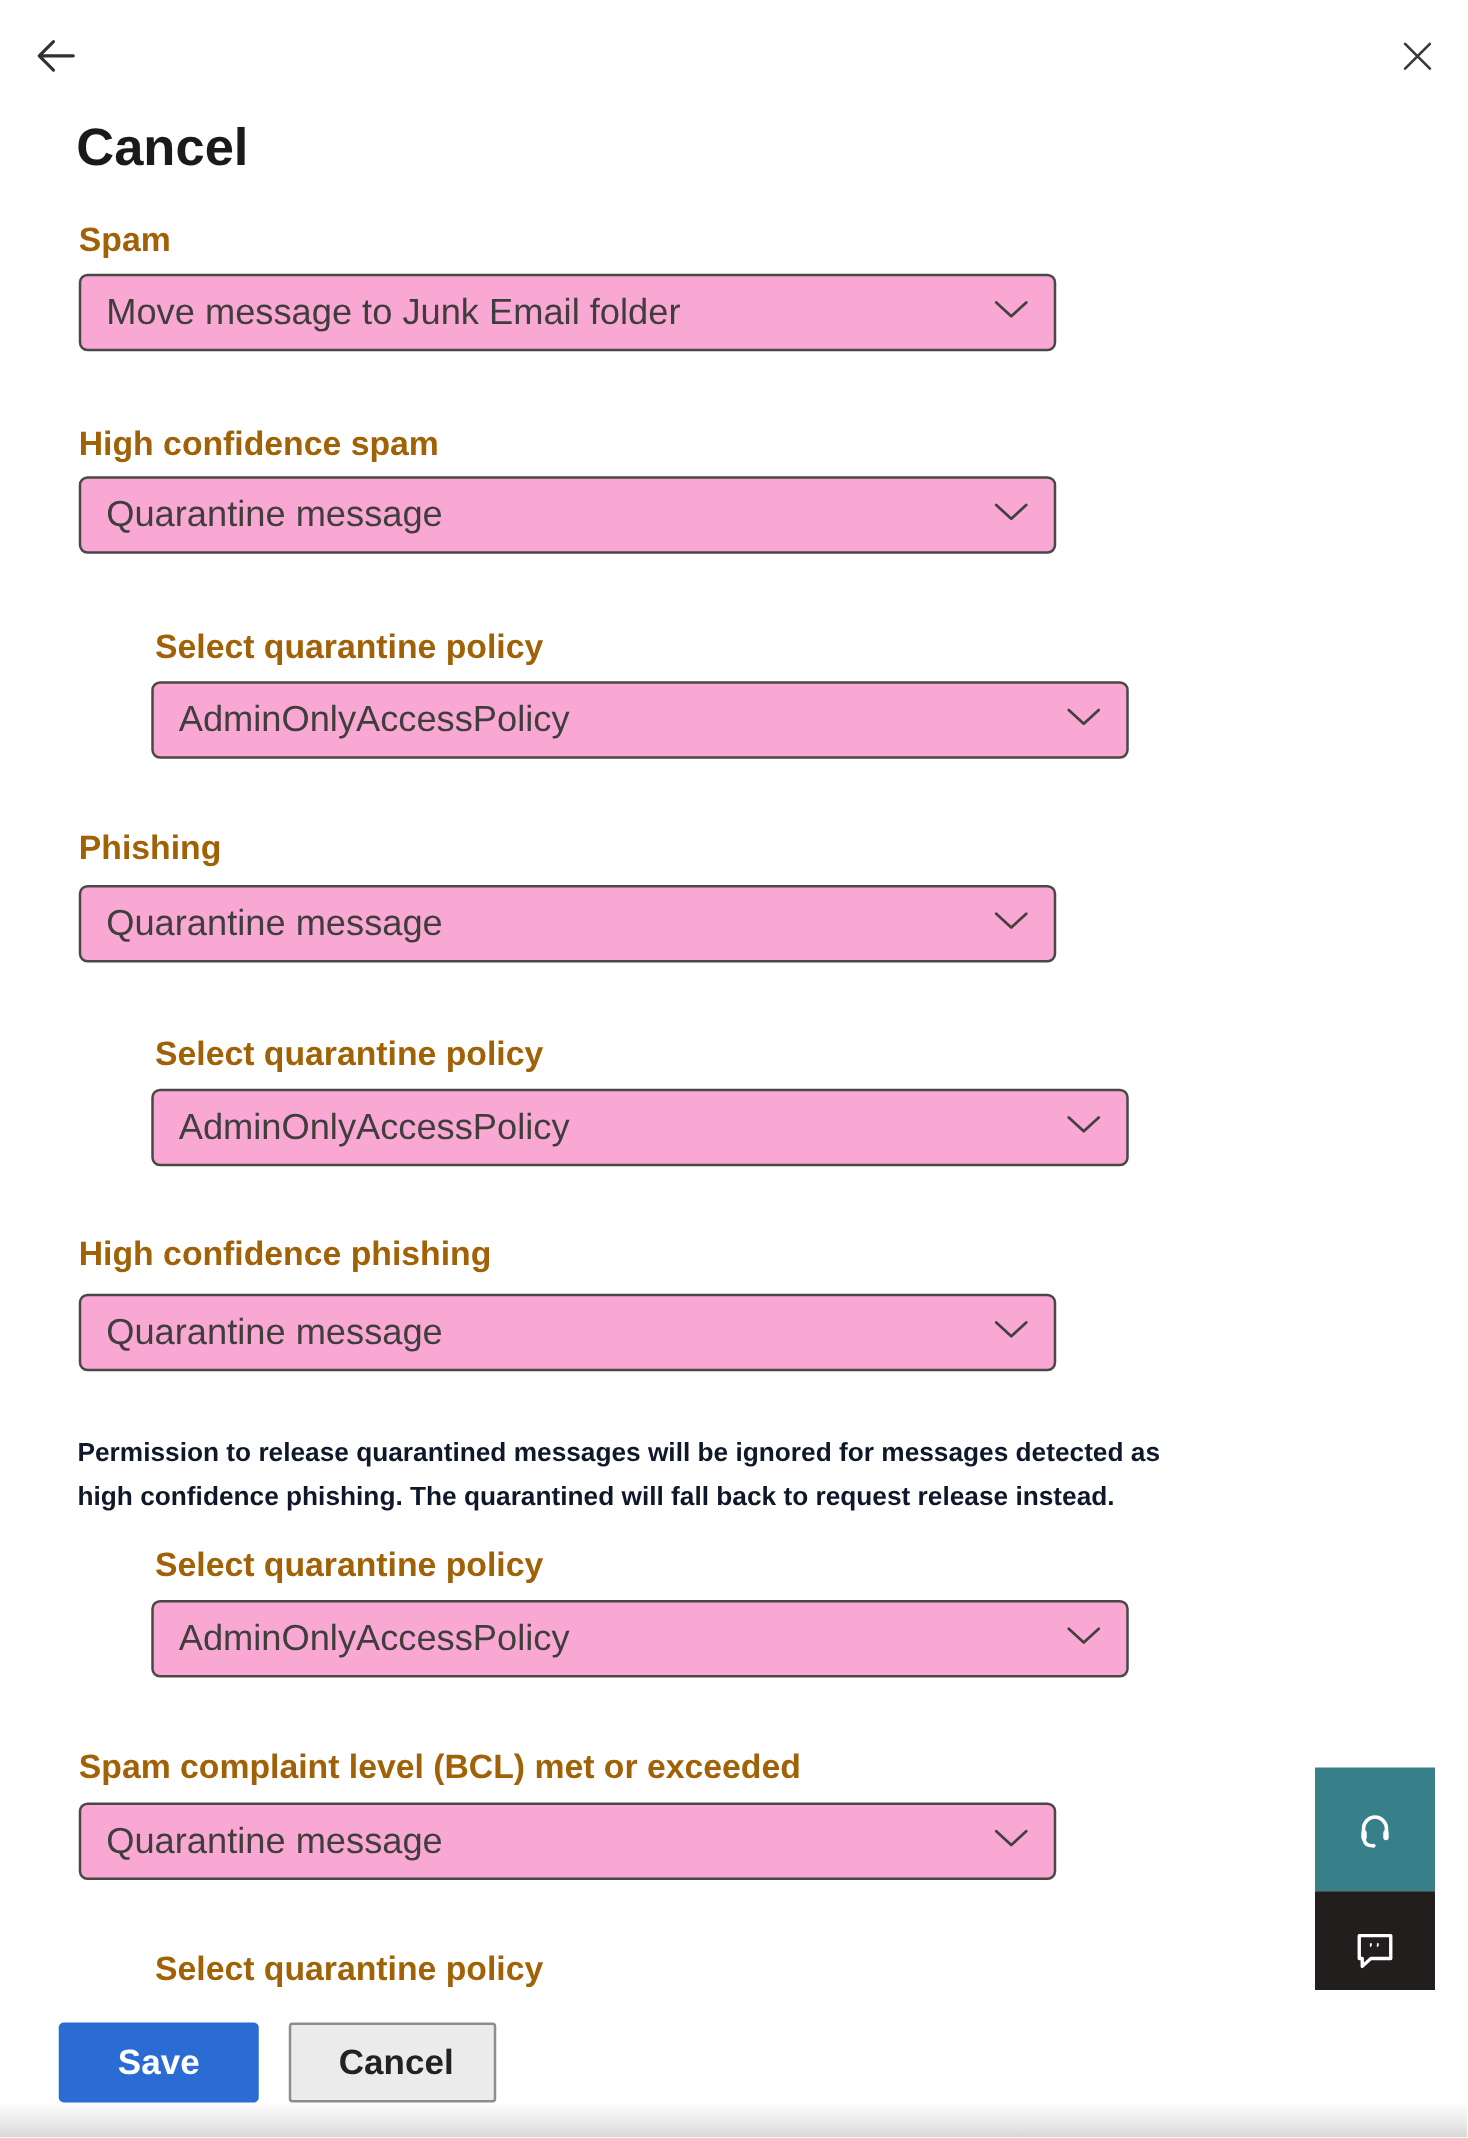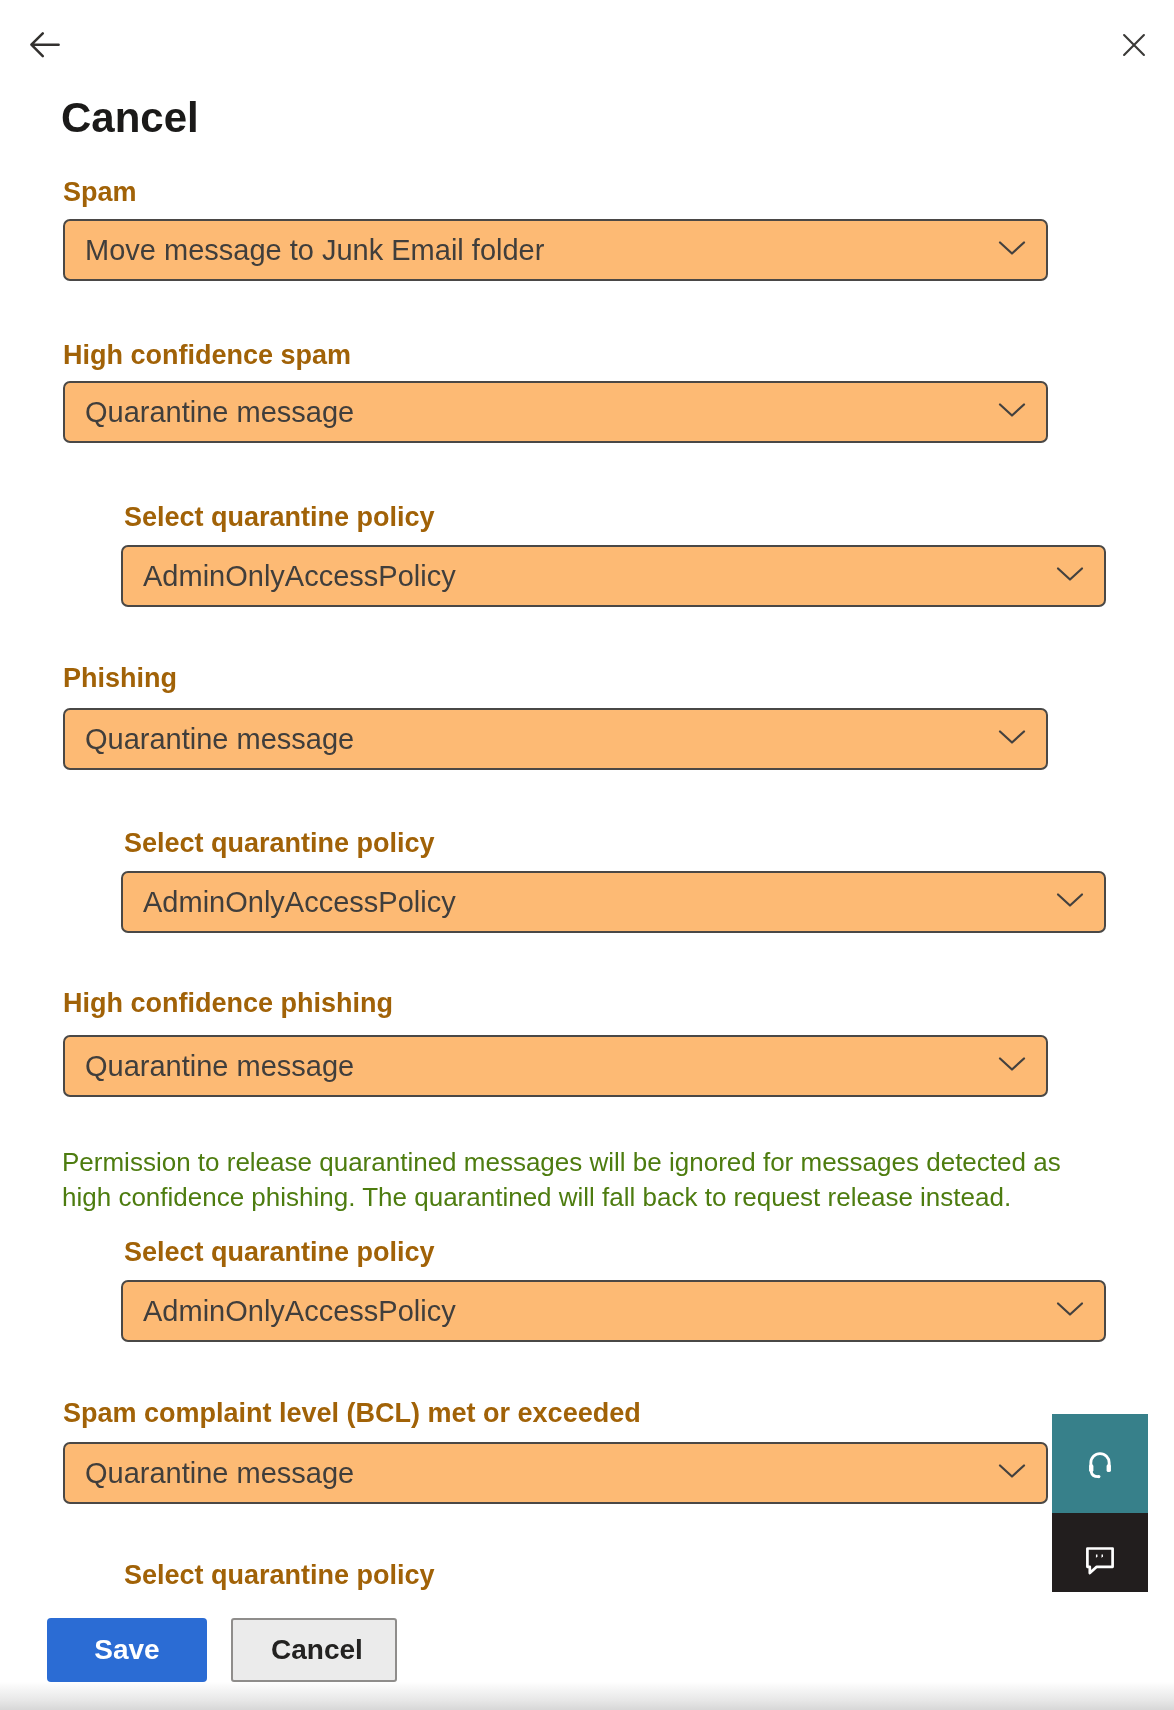--- a/index.html
+++ b/index.html
@@ -8,29 +8,29 @@
     font-family:"Liberation Sans","DejaVu Sans",sans-serif;color:#252321;
   }
   .icon-btn{position:absolute;background:transparent;border:none;padding:0;cursor:pointer;line-height:0;}
   .back-btn{left:25px;top:26px;width:40px;height:38px;}
   .close-btn{left:1117px;top:28px;width:34px;height:34px;}
   .title{position:absolute;left:61px;top:94px;font-size:42px;font-weight:700;color:#1b1a19;letter-spacing:0px;}
   .lbl{position:absolute;font-size:27px;font-weight:700;color:#a16207;white-space:nowrap;}
   .lbl.main{left:63px;}
   .lbl.ind{left:124px;}
   .dd{
-    position:absolute;width:985px;height:62px;box-sizing:border-box;
-    background:#fdba74;border:2px solid #4a4846;border-radius:7px;
+    position:absolute;width:782px;height:62px;box-sizing:border-box;
+    background:#f9a8d4;border:2px solid #4a4846;border-radius:7px;
     display:flex;align-items:center;padding:0 64px 0 20px;cursor:pointer;
   }
   .dd.main{left:63px;}
   .dd.ind{left:121px;}
   .dd .val{font-size:29px;font-weight:400;color:#403e3c;white-space:nowrap;overflow:hidden;}
   .dd .chev{position:absolute;right:20px;top:50%;transform:translateY(-50%);}
-  .note{position:absolute;left:62px;top:1145px;font-size:26px;font-weight:400;color:#4d7c0f;line-height:35px;white-space:nowrap;}
+  .note{position:absolute;left:62px;top:1145px;font-size:21px;font-weight:700;color:#0f172a;line-height:35px;white-space:nowrap;}
   .footer{position:absolute;left:0;top:1592px;width:1174px;height:118px;
     background:linear-gradient(180deg,#ffffff 0%,#ffffff 76%,#e7e7e7 92%,#d7d7d7 100%);}
   .btn{position:absolute;top:26px;height:64px;box-sizing:border-box;font-family:Liberation Sans, sans-serif;
     font-size:28px;font-weight:700;display:flex;align-items:center;justify-content:center;cursor:pointer;}
   .btn.save{left:47px;width:160px;background:#2b6cd4;color:#ffffff;border:none;border-radius:4px;}
   .btn.cancel{left:231px;width:166px;background:#ebebeb;color:#232221;border:2px solid #8f8d8b;border-radius:3px;padding-left:12px;}
   .side-btn{position:absolute;left:1052px;width:96px;border:none;padding:0;cursor:pointer;
     display:flex;align-items:center;justify-content:center;line-height:0;}
   .side-btn.help{top:1414px;height:99px;background:#37808a;}
   .side-btn.fb{top:1513px;height:92px;background:#221e1e;}

